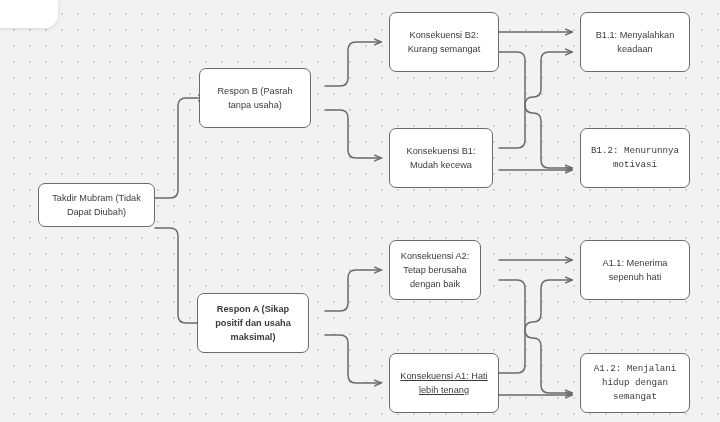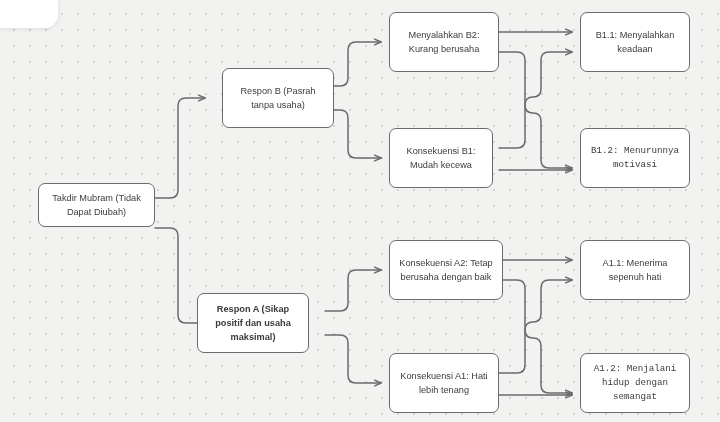--- a/index.html
+++ b/index.html
@@ -89,36 +89,36 @@
         <path d="M 499 280 L 517 280 Q 525 280 525 288 L 525 330 Q 525 338 533 338 L 533 338 Q 541 338 541 346 L 541 385 Q 541 393 549 393 L 572 393" marker-end="url(#arrowhead)"></path>
         <path d="M 499 373 L 517 373 Q 525 373 525 365 L 525 330 Q 525 322 533 322 L 533 322 Q 541 322 541 314 L 541 288 Q 541 280 549 280 L 572 280" marker-end="url(#arrowhead)"></path>
         <path d="M 499 395 L 572 395" marker-end="url(#arrowhead)"></path>
       </g>
   </svg>
 
   <div id="node-layer">
       <div class="node" style="left: 38px; top: 183px; width: 117px; height: 44px;">
         <span class="node-label">Takdir Mubram (Tidak Dapat Diubah)</span>
       </div>
-      <div class="node" style="left: 222px; top: 68px; width: 112px; height: 60px;">
+      <div class="node" style="left: 199px; top: 68px; width: 112px; height: 60px;">
         <span class="node-label">Respon B (Pasrah tanpa usaha)</span>
       </div>
       <div class="node" style="left: 197px; top: 293px; width: 112px; height: 60px; font-weight: bold;">
         <span class="node-label">Respon A (Sikap positif dan usaha maksimal)</span>
       </div>
       <div class="node" style="left: 389px; top: 12px; width: 110px; height: 60px;">
-        <span class="node-label">Menyalahkan B2: Kurang berusaha</span>
+        <span class="node-label">Konsekuensi B2: Kurang semangat</span>
       </div>
       <div class="node" style="left: 389px; top: 128px; width: 104px; height: 60px;">
         <span class="node-label">Konsekuensi B1: Mudah kecewa</span>
       </div>
-      <div class="node" style="left: 389px; top: 240px; width: 114px; height: 60px;">
+      <div class="node" style="left: 389px; top: 240px; width: 92px; height: 60px;">
         <span class="node-label">Konsekuensi A2: Tetap berusaha dengan baik</span>
       </div>
-      <div class="node" style="left: 389px; top: 353px; width: 110px; height: 60px;">
+      <div class="node" style="left: 389px; top: 353px; width: 110px; height: 60px; text-decoration: underline;">
         <span class="node-label">Konsekuensi A1: Hati lebih tenang</span>
       </div>
       <div class="node" style="left: 580px; top: 12px; width: 110px; height: 60px;">
         <span class="node-label">B1.1: Menyalahkan keadaan</span>
       </div>
       <div class="node" style="left: 580px; top: 128px; width: 110px; height: 60px; font-family: Liberation Mono, monospace;">
         <span class="node-label">B1.2: Menurunnya motivasi</span>
       </div>
       <div class="node" style="left: 580px; top: 240px; width: 110px; height: 60px;">
         <span class="node-label">A1.1: Menerima sepenuh hati</span>

